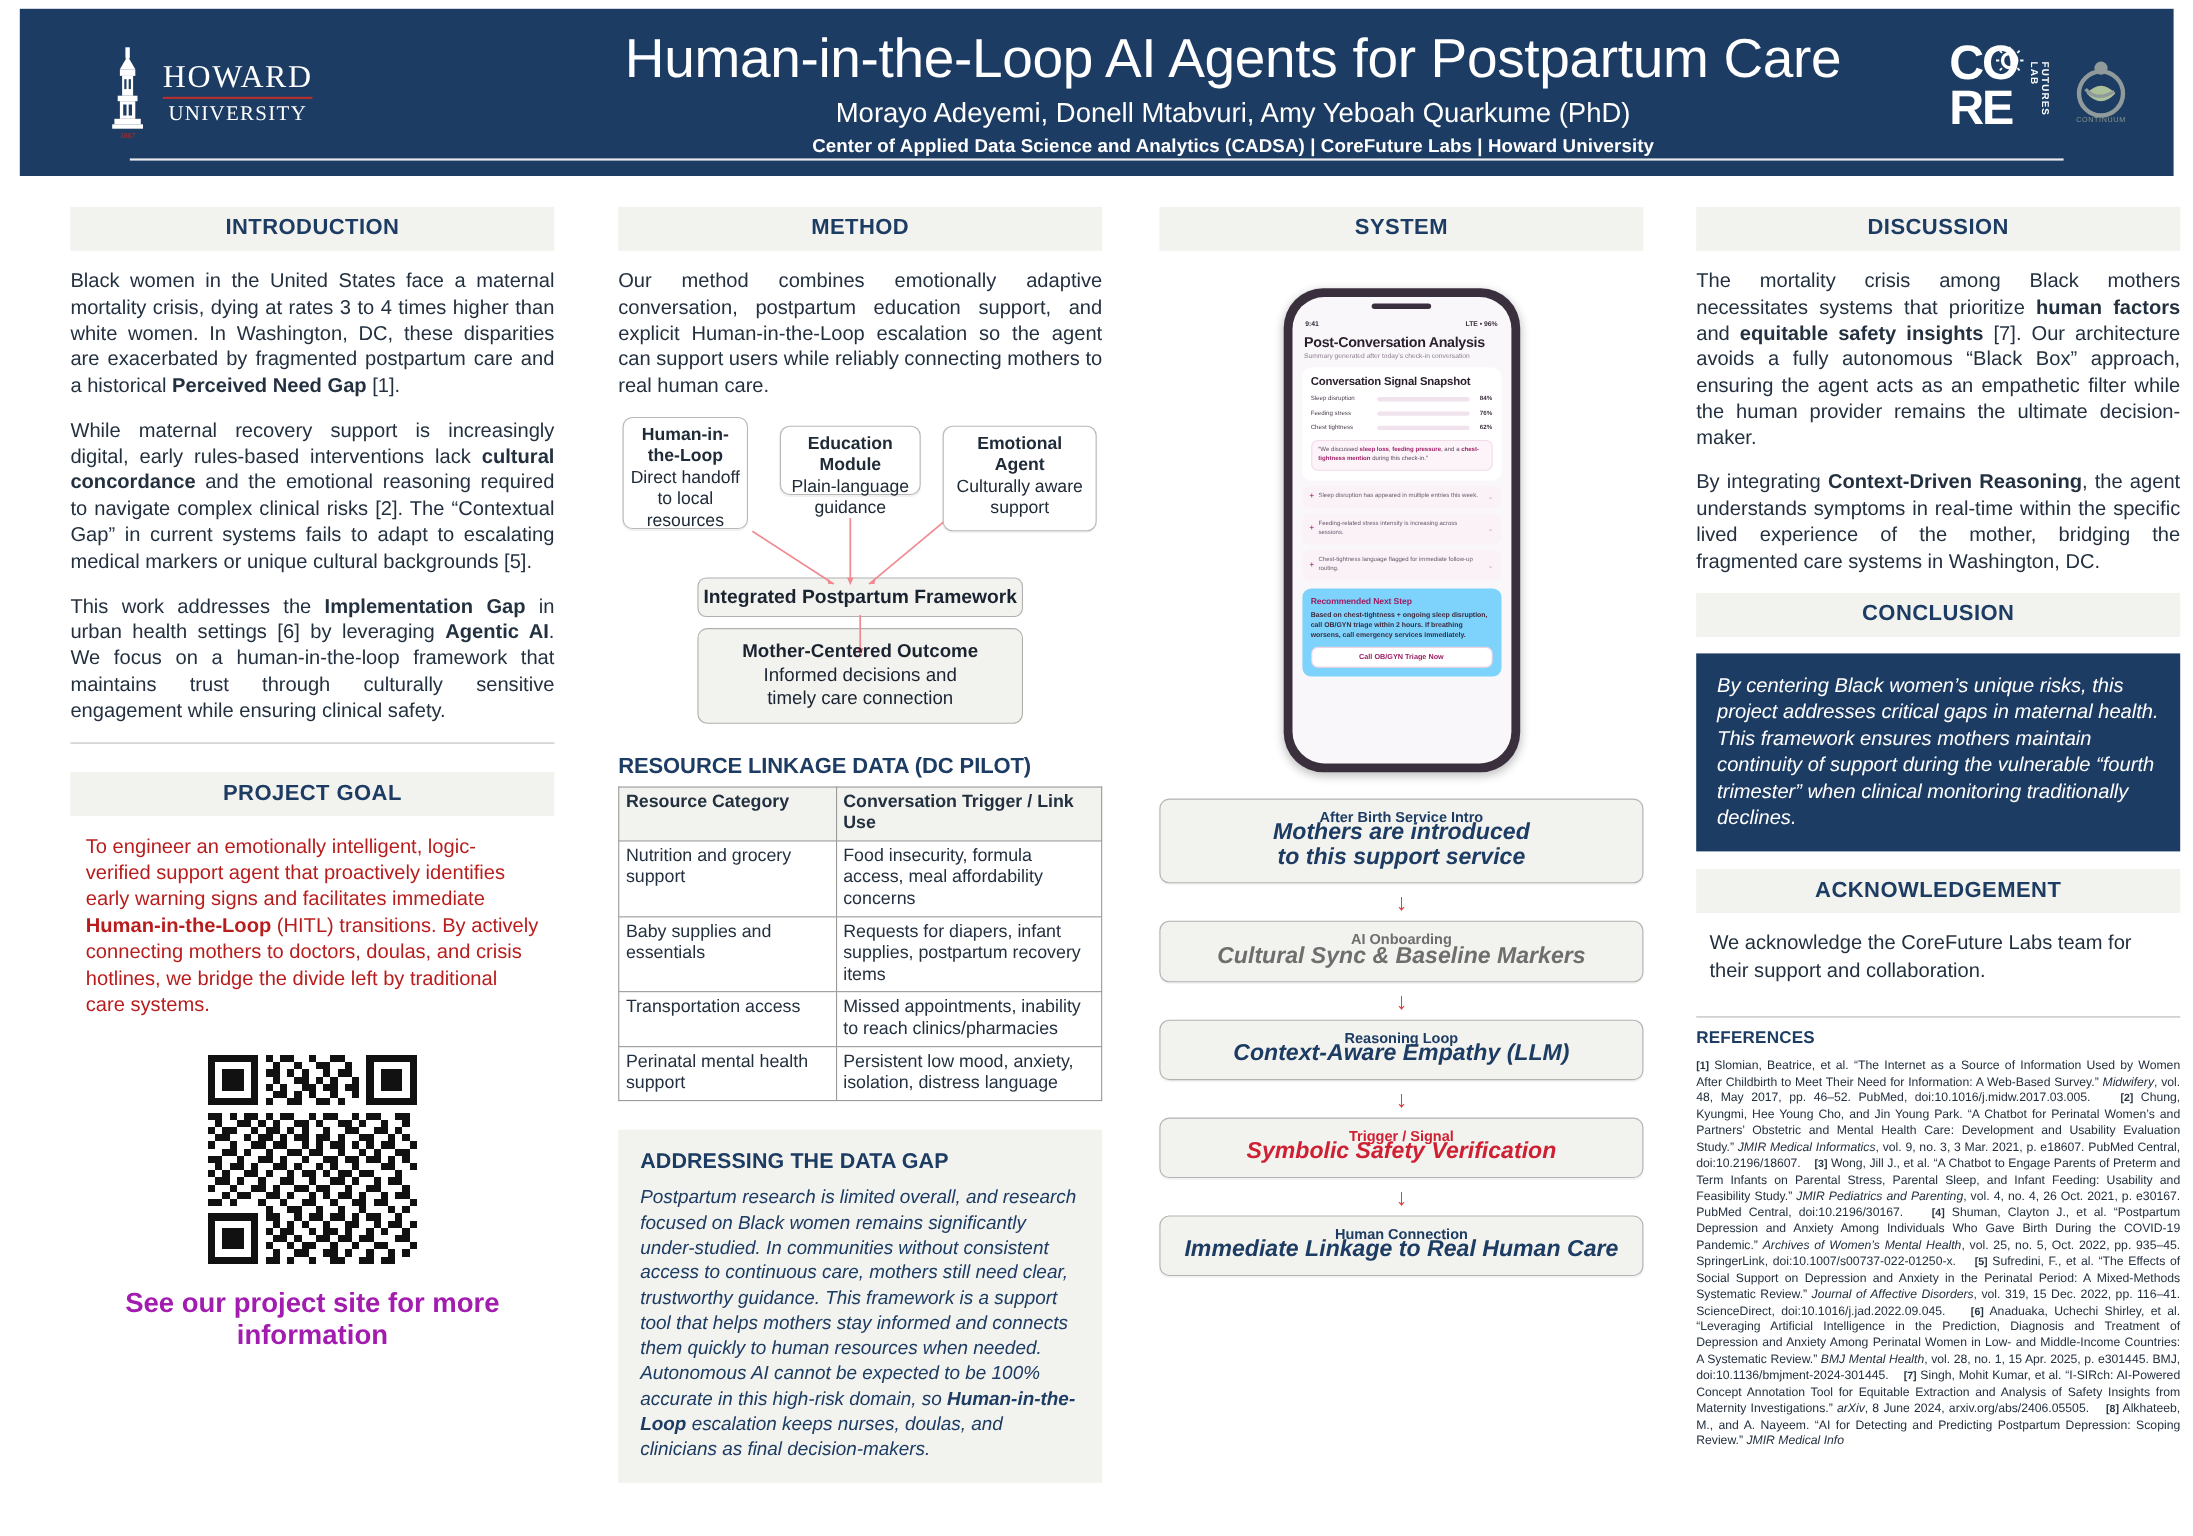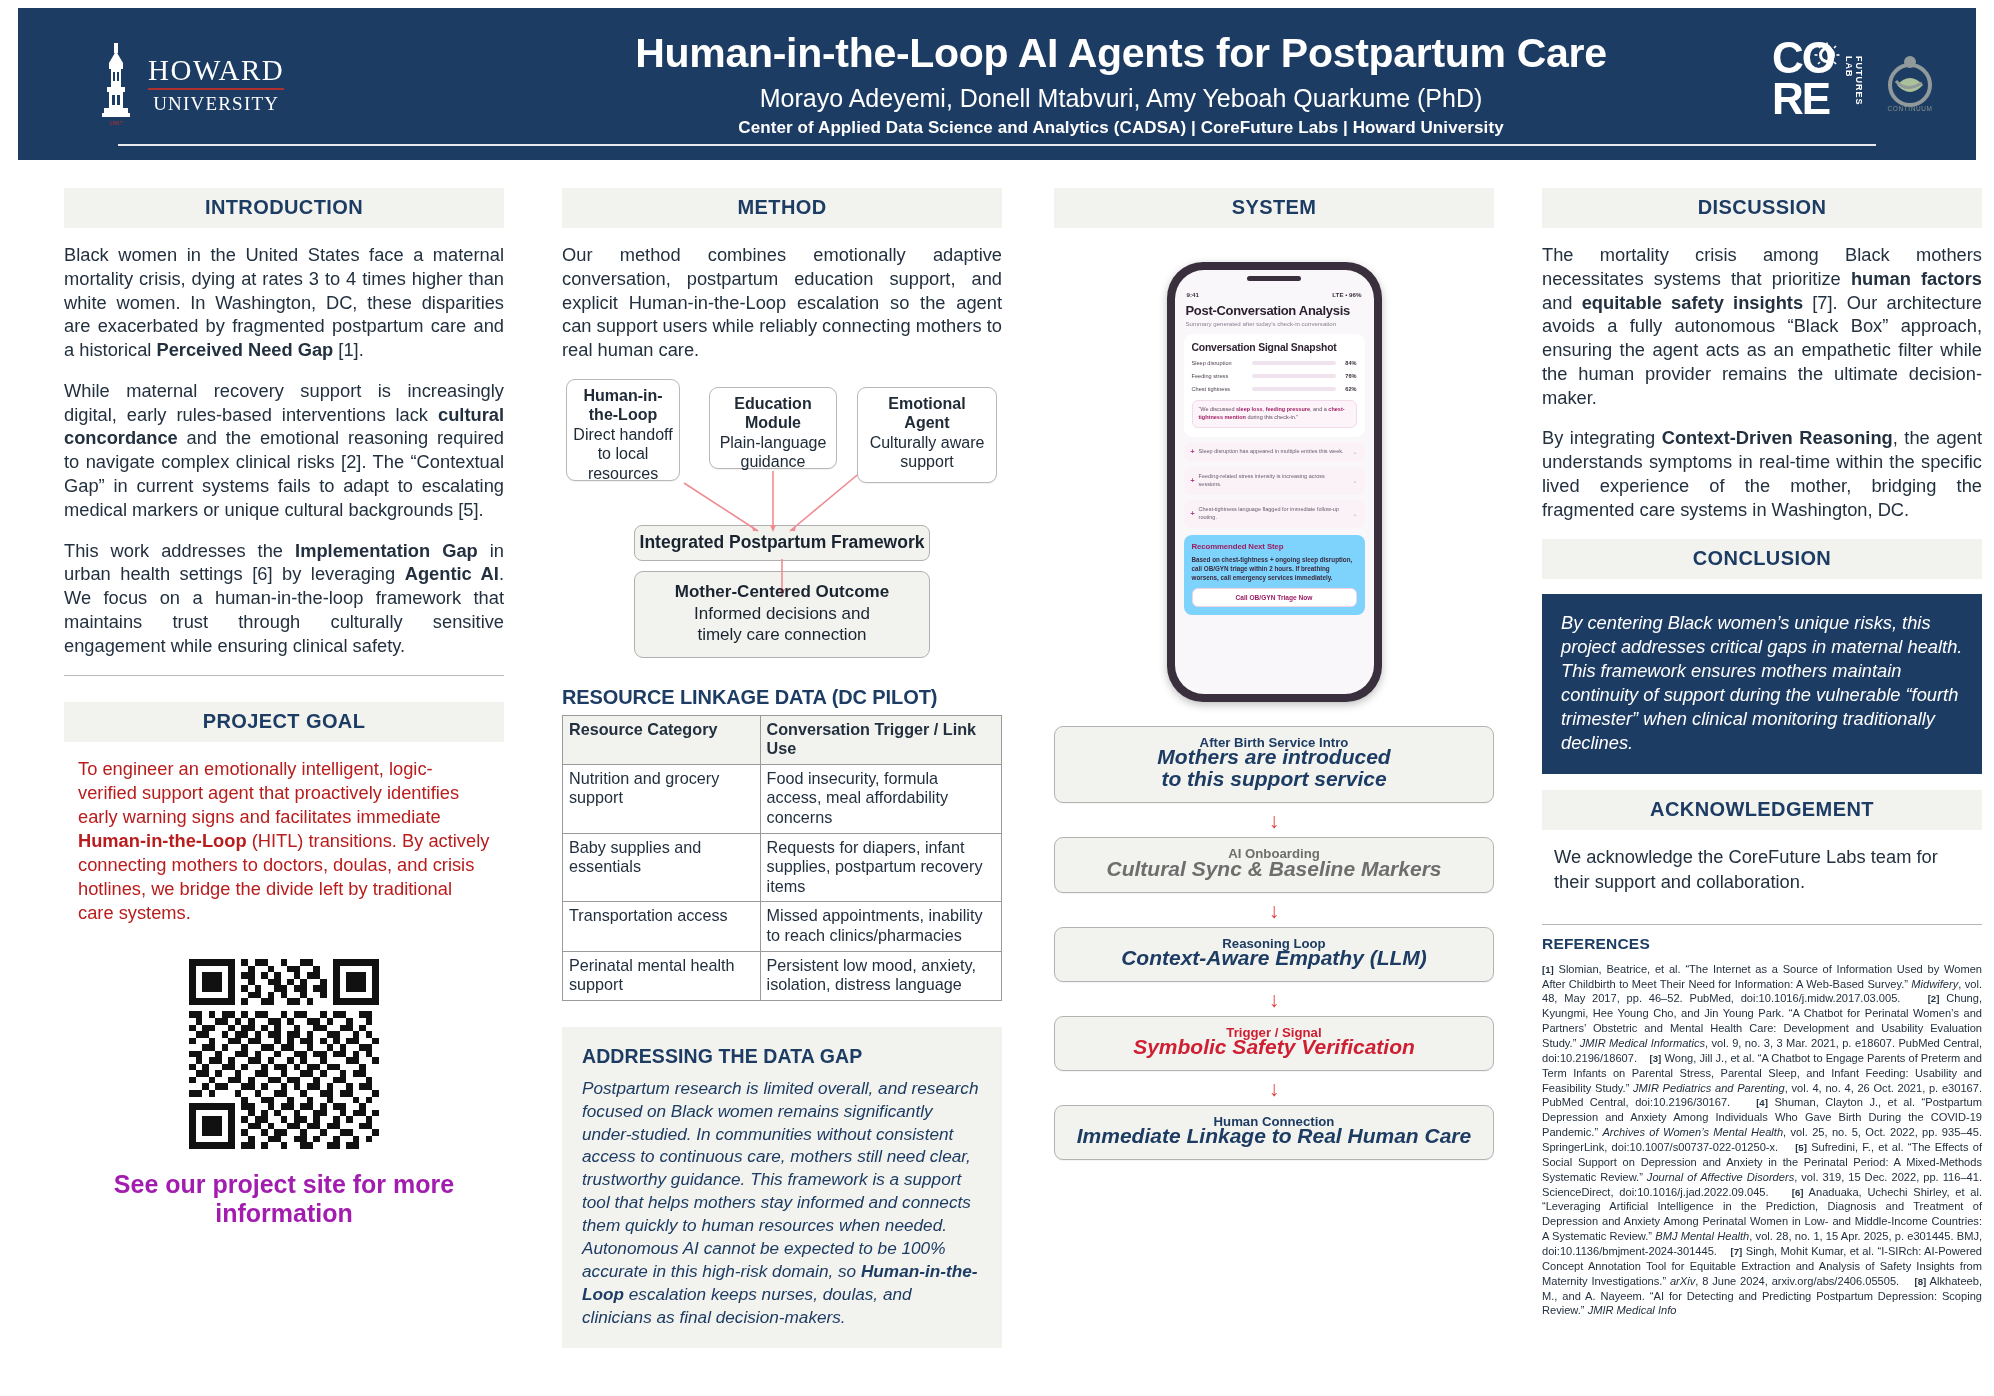--- a/index.html
+++ b/index.html
@@ -51,21 +51,21 @@
     padding-top: 4px;
     text-align: center;
   }
   .title-block {
     flex: 1 1 auto;
     text-align: center;
     color: #ffffff;
     padding-right: 90px;
   }
   .poster-title {
-    font-size: 41px; font-weight: bold; letter-spacing: -0.3px;
+    font-size: 50px; font-weight: normal; letter-spacing: -0.3px;
     line-height: 1.15; margin-bottom: 6px; text-align: center;
   }
   .poster-authors { font-size: 25px; font-weight: normal; line-height: 1.2; }
   .poster-affil { font-size: 17px; font-weight: bold; margin-top: 5px; letter-spacing: 0.1px; }
   .right-logos {
     position: absolute;
     right: 0px; top: 50%;
     transform: translateY(-50%);
     display: flex; align-items: center; gap: 30px; margin-left: 24px;
   }
@@ -151,21 +151,21 @@
     border-radius: 9px;
     text-align: center;
     font-size: 16px;
     line-height: 1.22;
     padding: 6px 6px;
     color: #202b38;
     box-shadow: 0 1px 1px rgba(0,0,0,.06);
   }
   .fbox b { font-weight: bold; display: block; }
   .fb1 { left: 4px; top: 0px; width: 114px; height: 102px; }
-  .fb2 { left: 147px; top: 8px; width: 128px; height: 82px; text-align: center; }
+  .fb2 { left: 147px; top: 8px; width: 128px; height: 63px; text-align: center; }
   .fb3 { left: 295px; top: 8px; width: 140px; height: 96px; }
   .fbox-mid {
     margin: 14px auto 0;
     width: 296px;
     background: #f2f2ee;
     border: 1.4px solid #b0b0b0;
     border-radius: 8px;
     text-align: center;
     font-size: 17.5px; font-weight: bold;
     padding: 6px 0 7px;

